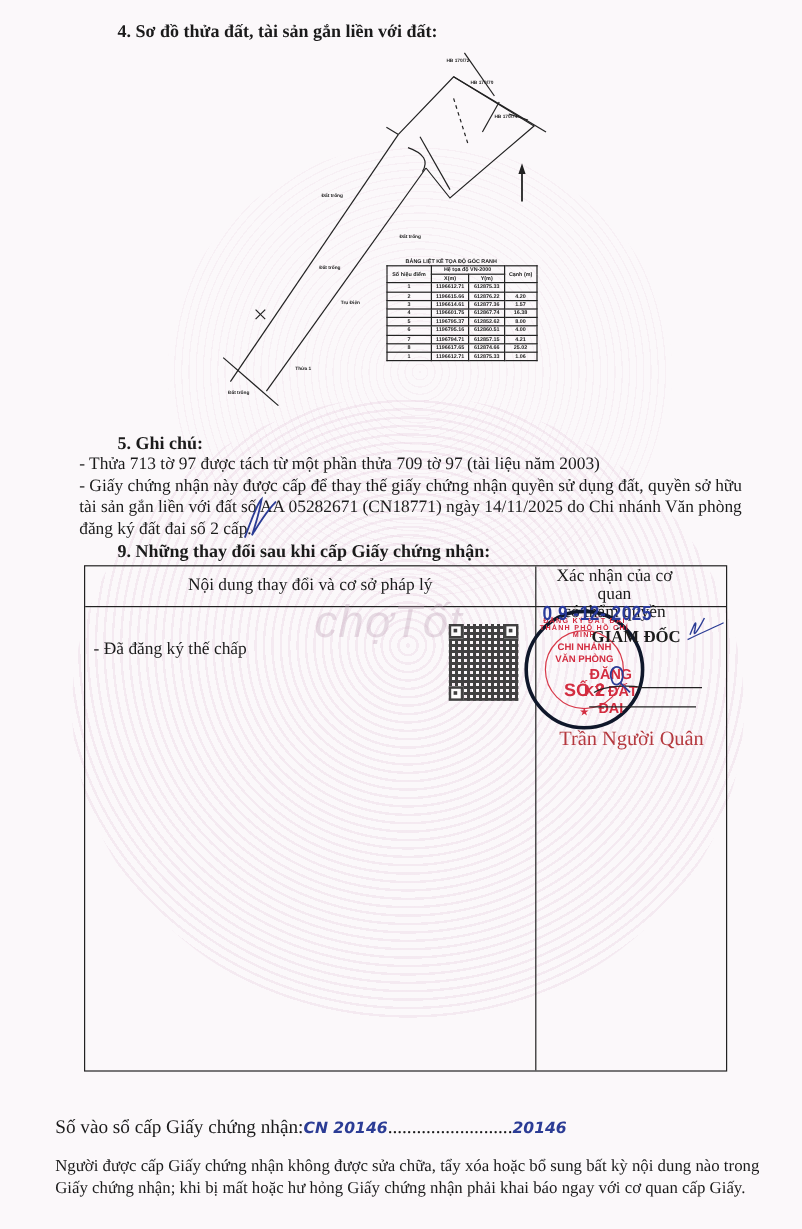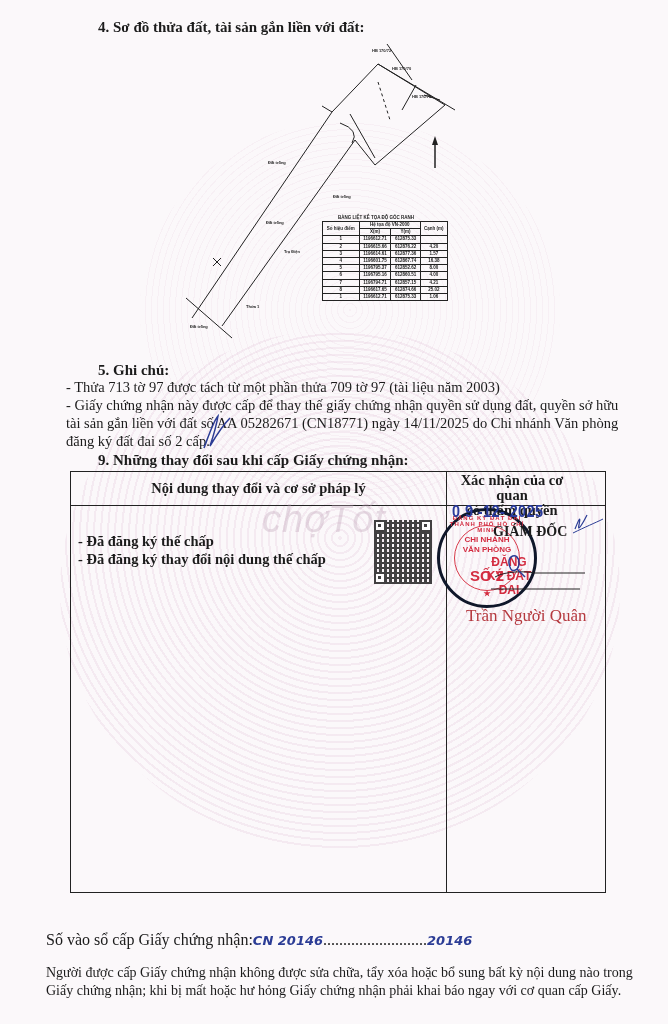--- a/index.html
+++ b/index.html
@@ -27,21 +27,21 @@
 
   
   .diagram { position:absolute; left:180px; top:40px; width:300px; height:300px; }
   .coord-table { position:absolute; left:322px; top:221px; width:126px; border-collapse:collapse; font-family:"Liberation Sans", sans-serif; font-size:4.5px; font-weight:bold; }
   .coord-table td, .coord-table th { border:1px solid #222; padding:0 2px; text-align:center; line-height:6.2px; }
   .coord-caption { position:absolute; left:338px; top:215px; font-family:"Liberation Sans", sans-serif; font-size:4.5px; font-weight:bold; }
 
   
   .changes {
     position:absolute; left:70px; top:471px; width:536px; height:422px;
-    border:1.5px solid #222; box-sizing:border-box;font-weight:bold;
+    border:1.5px solid #222; box-sizing:border-box;
   }
   .col-split { position:absolute; left:375px; top:0; bottom:0; border-left:1.5px solid #222; }
   .row-split { position:absolute; left:0; right:0; top:33px; border-top:1.5px solid #222; }
   .h-left { position:absolute; left:0; width:375px; top:8px; text-align:center; font-size:14.5px; }
   .h-right { position:absolute; left:377px; width:128px; top:1px; text-align:center; font-size:14.5px; line-height:15px; }
   .change-list { position:absolute; left:7px; top:60px; font-size:14.5px; line-height:18px; }
 
   .qr { position:absolute; left:374px; top:520px; width:58px; height:64px;
         background:
           repeating-linear-gradient(90deg, #222 0 3px, transparent 3px 5px),
@@ -207,21 +207,20 @@
 <div class="changes">
   <div class="col-split"></div>
   <div class="row-split"></div>
   <div class="h-left">Nội dung thay đổi và cơ sở pháp lý</div>
   <div class="h-right">
     <div>Xác nhận của cơ quan</div>
     <div>có thẩm quyền</div>
   </div>
   <div class="change-list">
     <div>- Đã đăng ký thế  chấp</div>
-    <div>- Đã đăng ký thay đổi nội dung thế chấp</div>
   </div>
 </div>
 
 <div class="watermark">chợTốt</div>
 
 <div class="qr">
   <div class="finder" style="left:0; top:0;"></div>
   <div class="finder" style="right:0; top:0;"></div>
   <div class="finder" style="left:0; bottom:0;"></div>
 </div>

